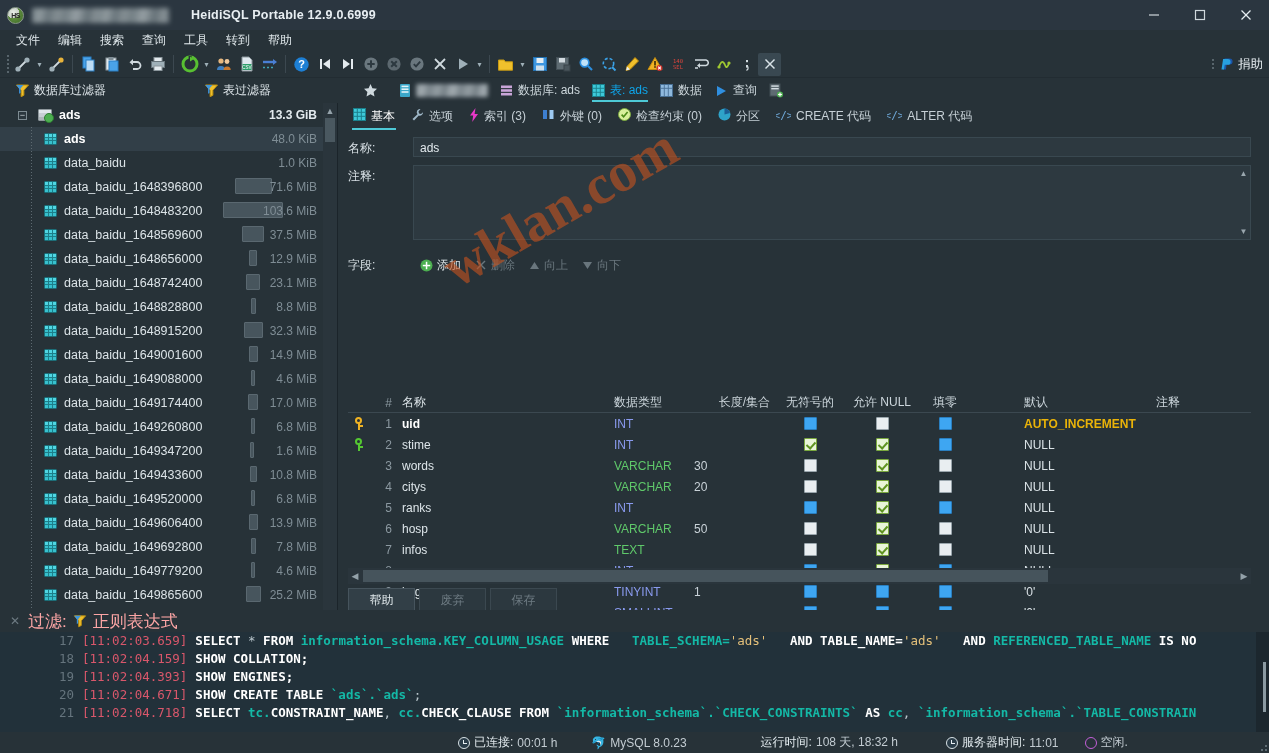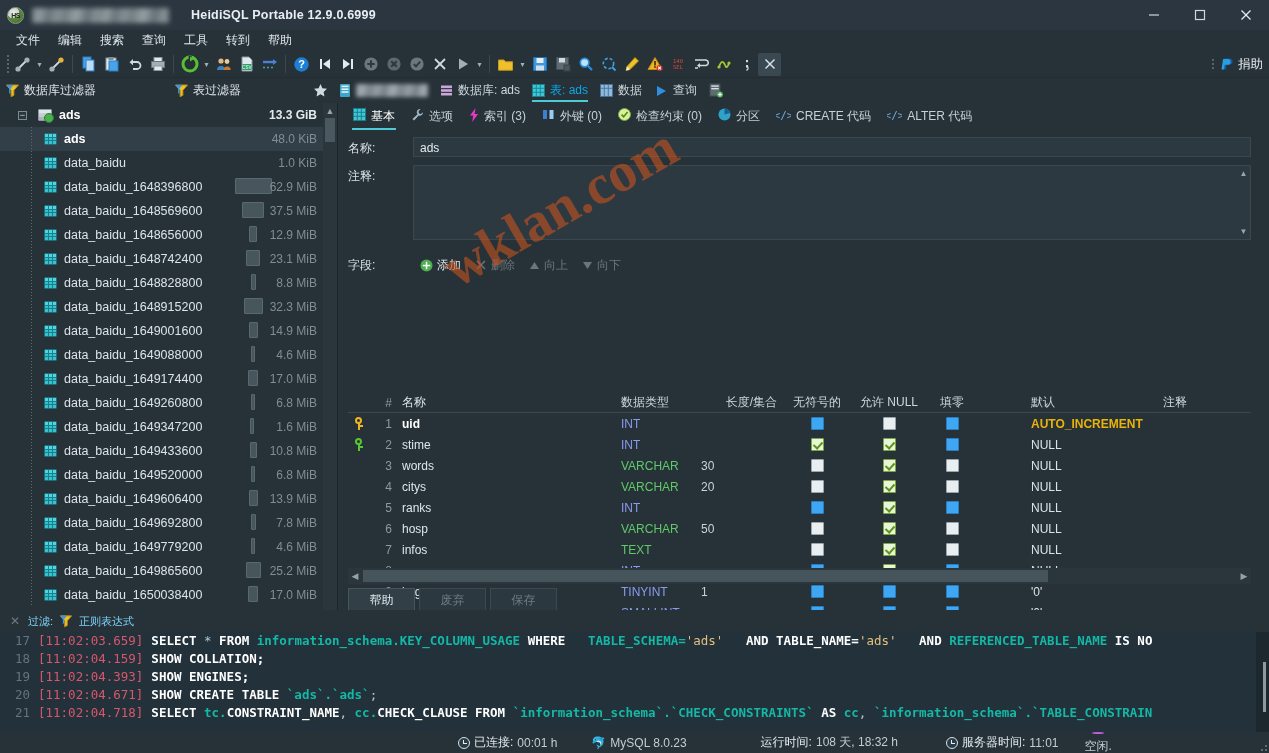--- a/index.html
+++ b/index.html
@@ -50,21 +50,21 @@
   .tb-sep { width:1px; height:18px; background:#3c4850; margin:0 4px; }
   .grip { width:7px; height:18px; display:flex; flex-direction:column; justify-content:center; align-items:center; gap:2px; }
   .grip i { width:2px; height:2px; background:#6a777e; border-radius:50%; display:block; }
   .caret { width:11px; height:23px; display:flex; align-items:center; justify-content:center; font-size:8px; color:#9fb0b8; }
 
   
   .filterbar {
     position:absolute; top:78px; left:0; width:1269px; height:25px;
     background:#273238; display:flex; align-items:center;
   }
-  .fb-item { display:flex; align-items:center; gap:4px; font-size:12px; color:#dde5e9; height:25px; padding:0 5px; }
+  .fb-item { display:flex; align-items:center; gap:4px; font-size:12px; color:#dde5e9; height:25px; padding:0 15px; }
   .bc { display:flex; align-items:center; gap:5px; font-size:12px; color:#cdd7dc; padding:0 6px; height:25px; position:relative; }
   .bc.active { color:#0ea5e9; }
   .bc.active:after {
     content:''; position:absolute; left:6px; right:6px; bottom:1px; height:2px; background:#4ec9d6;
   }
   .bc-blur {
     width:72px; height:13px; border-radius:1px;
     background: repeating-linear-gradient(100deg,#8a949a 0px,#a2abb0 7px,#79848a 14px,#949ea3 22px,#6f7a80 31px);
     filter: blur(2.3px);
   }
@@ -142,21 +142,21 @@
 
   
   .grid { position:absolute; left:10px; right:18px; top:290px; bottom:70px; }
   .ghead { display:flex; height:20px; font-size:12px; color:#cdd7dd; border-bottom:1px solid #3b4850; align-items:center; }
   .gh { padding:0 4px; white-space:nowrap; }
   .grow { display:flex; height:21px; align-items:center; font-size:12px; position:relative; }
   .gc { padding:0 4px; white-space:nowrap; overflow:hidden; }
   .c-key { width:24px; display:flex; justify-content:center; align-items:center; }
   .c-num { width:26px; text-align:right; color:#8c99a1; padding-right:6px; }
   .c-name { width:212px; color:#dde5e9; }
-  .c-type { width:80px;margin-left:7px; }
+  .c-type { width:80px; }
   .c-len { width:84px; color:#c9d2d8; }
   .c-uns { width:72px; display:flex; justify-content:center; }
   .c-null { width:72px; display:flex; justify-content:center; }
   .c-zf  { width:54px; display:flex; justify-content:center; }
   .c-def { width:132px;margin-left:48px; }
   .c-com { flex:1; }
   .row1 .c-name { font-weight:bold; color:#ffffff; }
 
   .chk { width:13px; height:13px; border:1px solid #9aa6ad; background:#e9eef1; border-radius:1px; }
   .chk.blue { background:#3ea6f2; border-color:#2a7fc0; }
@@ -180,25 +180,25 @@
   .btn { min-width:67px; height:24px; background:#323f47; border:1px solid #46545d; color:#dfe7ea;
          font-size:12px; display:flex; align-items:center; justify-content:center; }
   .btn.dim { color:#6e7b83; background:#2c383f; border-color:#3b4850; }
 
   
   .bottomstrip {
     position:absolute; top:610px; left:0; width:1269px; height:22px;
     background:#273238; display:flex; align-items:center; padding-left:8px; gap:6px;
   }
   .bs-x { color:#6d7a82; font-size:12px; width:14px; text-align:center; }
-  .bs-text { font-size:11px; color:#7dd3fc;text-align:right; }
+  .bs-text { font-size:17px; color:#fca5a5;text-align:right; }
 
   
   .loglayer { position:absolute; top:632px; left:0; width:1269px; height:100px; background:#22313a; overflow:hidden;
-              font-family:"DejaVu Sans Mono", monospace; }
+              font-family:"DejaVu Sans Mono", monospace;padding-left:44px; }
   .logline { height:18px; line-height:18px; font-size:12.5px; white-space:nowrap; display:flex; }
   .lnum { width:38px; text-align:right; padding-right:8px; color:#65747d; }
   .ltime { color:#d9576b; margin-right:8px; }
   .kw { color:#ffffff; font-weight:bold; }
   .id { color:#14b8a6;font-weight:bold; }
   .str { color:#e4c07a; }
   .pl { color:#b9c6cc; }
   .logscroll { position:absolute; right:0; top:0; width:13px; height:100px; background:#1c272e; }
   .logscroll .lthumb { position:absolute; right:3px; top:30px; width:3px; height:50px; background:#8b9aa2; }
 
@@ -601,21 +601,29 @@
           <span class="ic-tbl"></span>
           <span class="t-label">data_baidu</span>
           <span class="t-size">1.0 KiB</span>
         </div>
         <div class="trow">
           <div class="dotline"></div>
           <div style="width:44px;"></div>
           <span class="ic-tbl"></span>
           <span class="t-label">data_baidu_1648396800</span>
           <span class="sizebar" style="right:51.5px;width:37px;top:3px;"></span>
-          <span class="t-size">62.9 MiB</span>
+          <span class="t-size">71.6 MiB</span>
+        </div>
+        <div class="trow">
+          <div class="dotline"></div>
+          <div style="width:44px;"></div>
+          <span class="ic-tbl"></span>
+          <span class="t-label">data_baidu_1648483200</span>
+          <span class="sizebar" style="right:40px;width:60px;top:3px;"></span>
+          <span class="t-size">103.6 MiB</span>
         </div>
         <div class="trow">
           <div class="dotline"></div>
           <div style="width:44px;"></div>
           <span class="ic-tbl"></span>
           <span class="t-label">data_baidu_1648569600</span>
           <span class="sizebar" style="right:59px;width:22px;top:3px;"></span>
           <span class="t-size">37.5 MiB</span>
         </div>
         <div class="trow">
@@ -1160,21 +1168,21 @@
     </div>
     <div class="sb" style="margin-left:62px;">
       <span class="lbl">运行时间:</span>
       <span class="val">108 天, 18:32 h</span>
     </div>
     <div class="sb" style="margin-left:36px;">
       <span class="clockic"></span>
       <span class="lbl">服务器时间:</span>
       <span class="val">11:01</span>
     </div>
-    <div class="sb" style="margin-left:14px;flex-direction:column;">
+    <div class="sb" style="margin-left:14px;">
       <span class="circ-idle"></span>
       <span class="val">空闲.</span>
     </div>
     <div class="grip-br">
       <i style="right:0;bottom:0;"></i>
         <i style="right:4px;bottom:0;"></i>
         <i style="right:0;bottom:4px;"></i>
     </div>
   </div>
 

